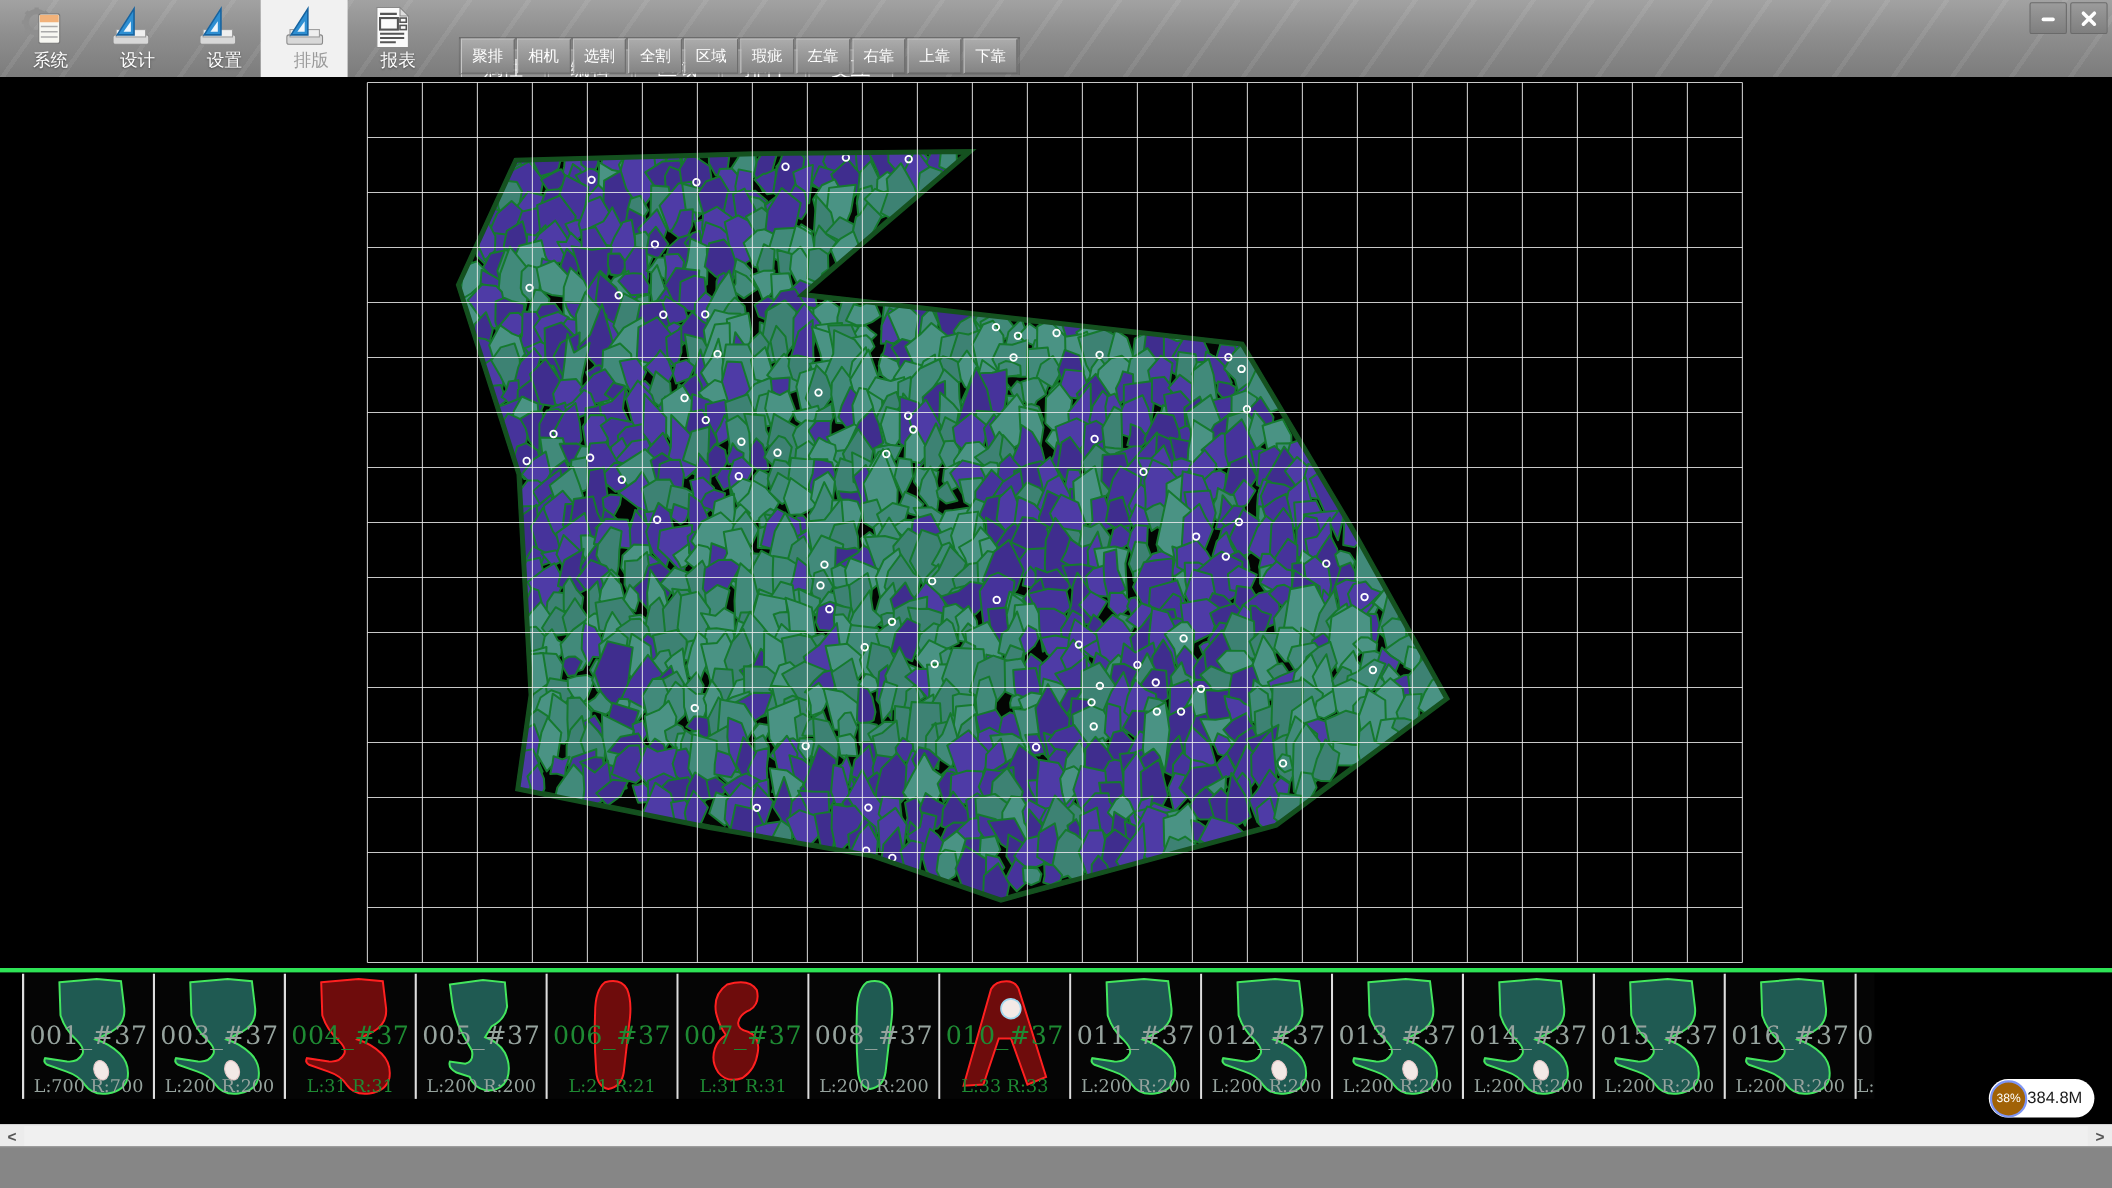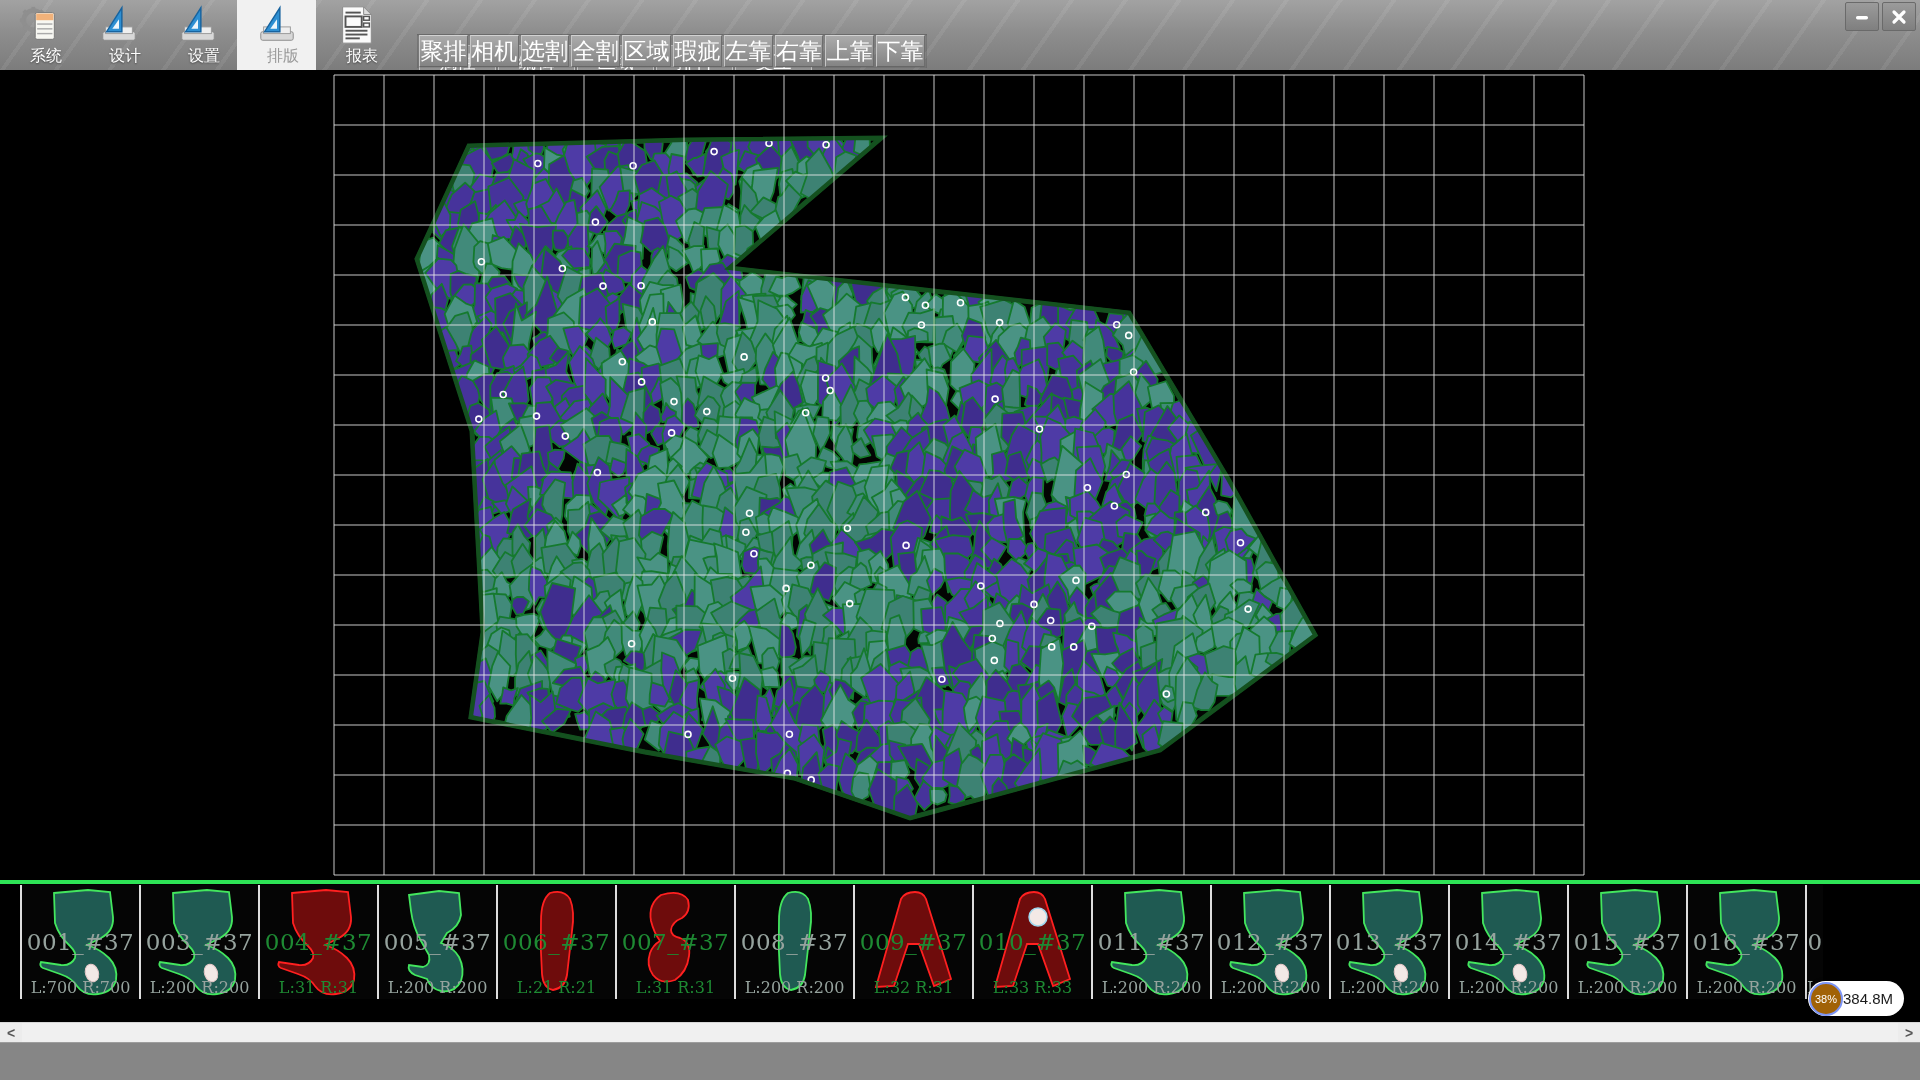--- a/index.html
+++ b/index.html
@@ -20,21 +20,21 @@
   .app-tab .lbl{font-size:16px;color:#fff;text-shadow:0 1px 2px rgba(0,0,0,.45);line-height:20px;margin-left:13px;}
   .app-tab.active .lbl{color:#9a9a9a;text-shadow:none;}
   #menu-row{position:absolute;left:419px;top:1px;display:flex;}
   .menu-btn{width:75px;height:31px;margin-right:2px;display:flex;align-items:center;justify-content:center;
     background:linear-gradient(180deg,#a3a3a3,#8b8b8b);border:1px solid #c3c3c3;color:#fff;font-size:18px;margin-top:44px;}
   #tool-band{position:absolute;left:417px;top:34px;height:34px;width:508px;
     background:rgba(0,0,0,0.07);box-shadow:inset 0 1px 2px rgba(0,0,0,0.25);display:flex;align-items:center;padding-left:2px;}
   .tool-btn{width:47px;height:30px;margin-right:2px;display:flex;align-items:center;justify-content:center;
     background:linear-gradient(180deg,#ababab,#848484);
     border-top:1px solid #d2d2d2;border-left:1px solid #c6c6c6;
-    border-right:1px solid #6d6d6d;border-bottom:1px solid #666;color:#fff;font-size:23px;}
+    border-right:1px solid #6d6d6d;border-bottom:1px solid #666;color:#fff;font-size:14px;}
   #win-btns{position:absolute;right:4px;top:2px;display:flex;gap:3px;}
   .win-btn{width:32px;height:27px;display:flex;align-items:center;justify-content:center;
     background:linear-gradient(180deg,#9b9b9b,#7f7f7f);border:1px solid #6a6a6a;border-radius:2px;}
   
   #canvas{left:0;top:70px;width:1920px;height:808px;background:#000;}
   
   #strip{left:0;top:878px;width:1920px;height:144px;background:#000;}
   #strip-line{position:absolute;left:0;top:2px;width:1920px;height:4px;}
   #cells{position:absolute;left:20px;top:7px;height:116px;display:flex;overflow:hidden;width:1916px;}
   .cell{position:relative;width:117px;height:114px;flex:0 0 auto;background:#050505;
@@ -1508,27 +1508,20 @@
       <div class="cell">
         <svg width="104" height="110" viewBox="0 0 100 110">
           <path d="M44,6 Q58,2 64,12 Q69,24 66,44 Q63,70 61,88 Q59,101 47,103 Q37,101 36,87 Q34,60 35,34 Q35,13 44,6 Z" fill="#1f5a52" stroke="#43e65e" stroke-width="1.8"></path>
         </svg>
         <div class="lbl t-gray">008_#37</div>
         <div class="cnt t-gray">L:200 R:200</div>
       </div>
       <div class="cell">
         <svg width="104" height="110" viewBox="0 0 100 110">
           <path d="M13,100 L38,12 Q42,5 52,5 Q60,5 63,12 L88,92 L71,99 L56,57 L45,57 L31,99 Z" fill="#6e0c0c" stroke="#ff2020" stroke-width="1.8"></path>
-        </svg>
-        <div class="lbl t-green">009_#37</div>
-        <div class="cnt t-green">L:32 R:31</div>
-      </div>
-      <div class="cell">
-        <svg width="104" height="110" viewBox="0 0 100 110">
-          <path d="M13,100 L38,12 Q42,5 52,5 Q60,5 63,12 L88,92 L71,99 L56,57 L45,57 L31,99 Z" fill="#6e0c0c" stroke="#ff2020" stroke-width="1.8"></path>
           <circle cx="56" cy="30" r="9" fill="#f3e9e6" stroke="#9fd8ef" stroke-width="1.5"></circle>
         </svg>
         <div class="lbl t-green">010_#37</div>
         <div class="cnt t-green">L:33 R:33</div>
       </div>
       <div class="cell">
         <svg width="104" height="110" viewBox="0 0 100 110">
           <path d="M24,6 L58,3 L80,5 L83,30 Q84,44 71,51 L57,58 Q70,62 79,71 Q88,80 86,93 Q83,105 68,107 Q54,109 47,99 Q42,91 30,87 L13,81 Q9,79 11,75 L31,78 Q41,79 45,71 Q47,66 40,59 Q29,49 25,36 Z" fill="#1f5a52" stroke="#43e65e" stroke-width="1.8"></path>
         </svg>
         <div class="lbl t-gray">011_#37</div>

